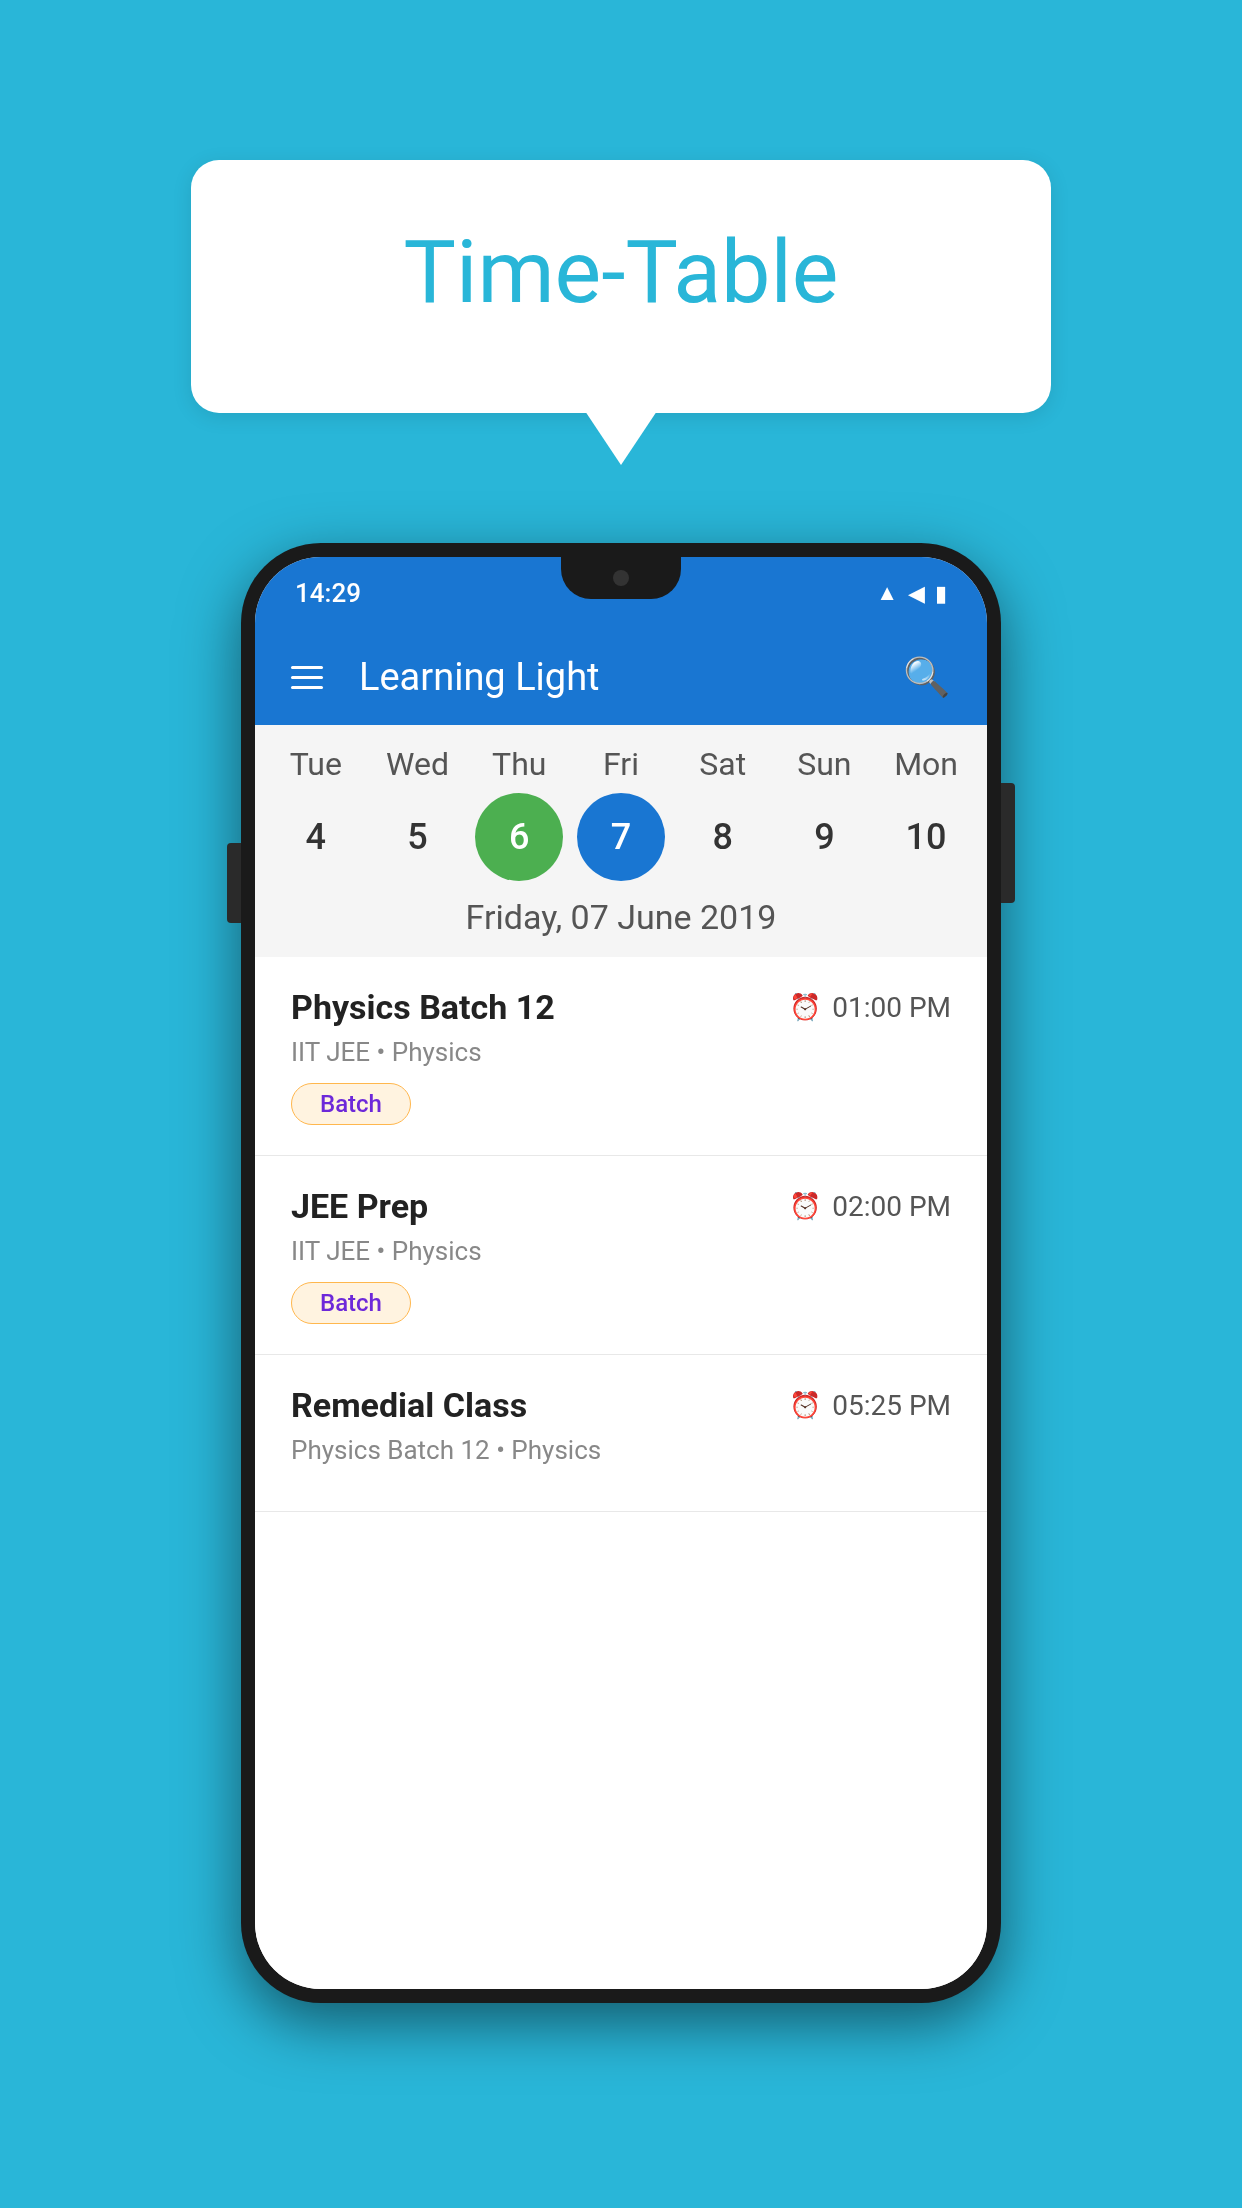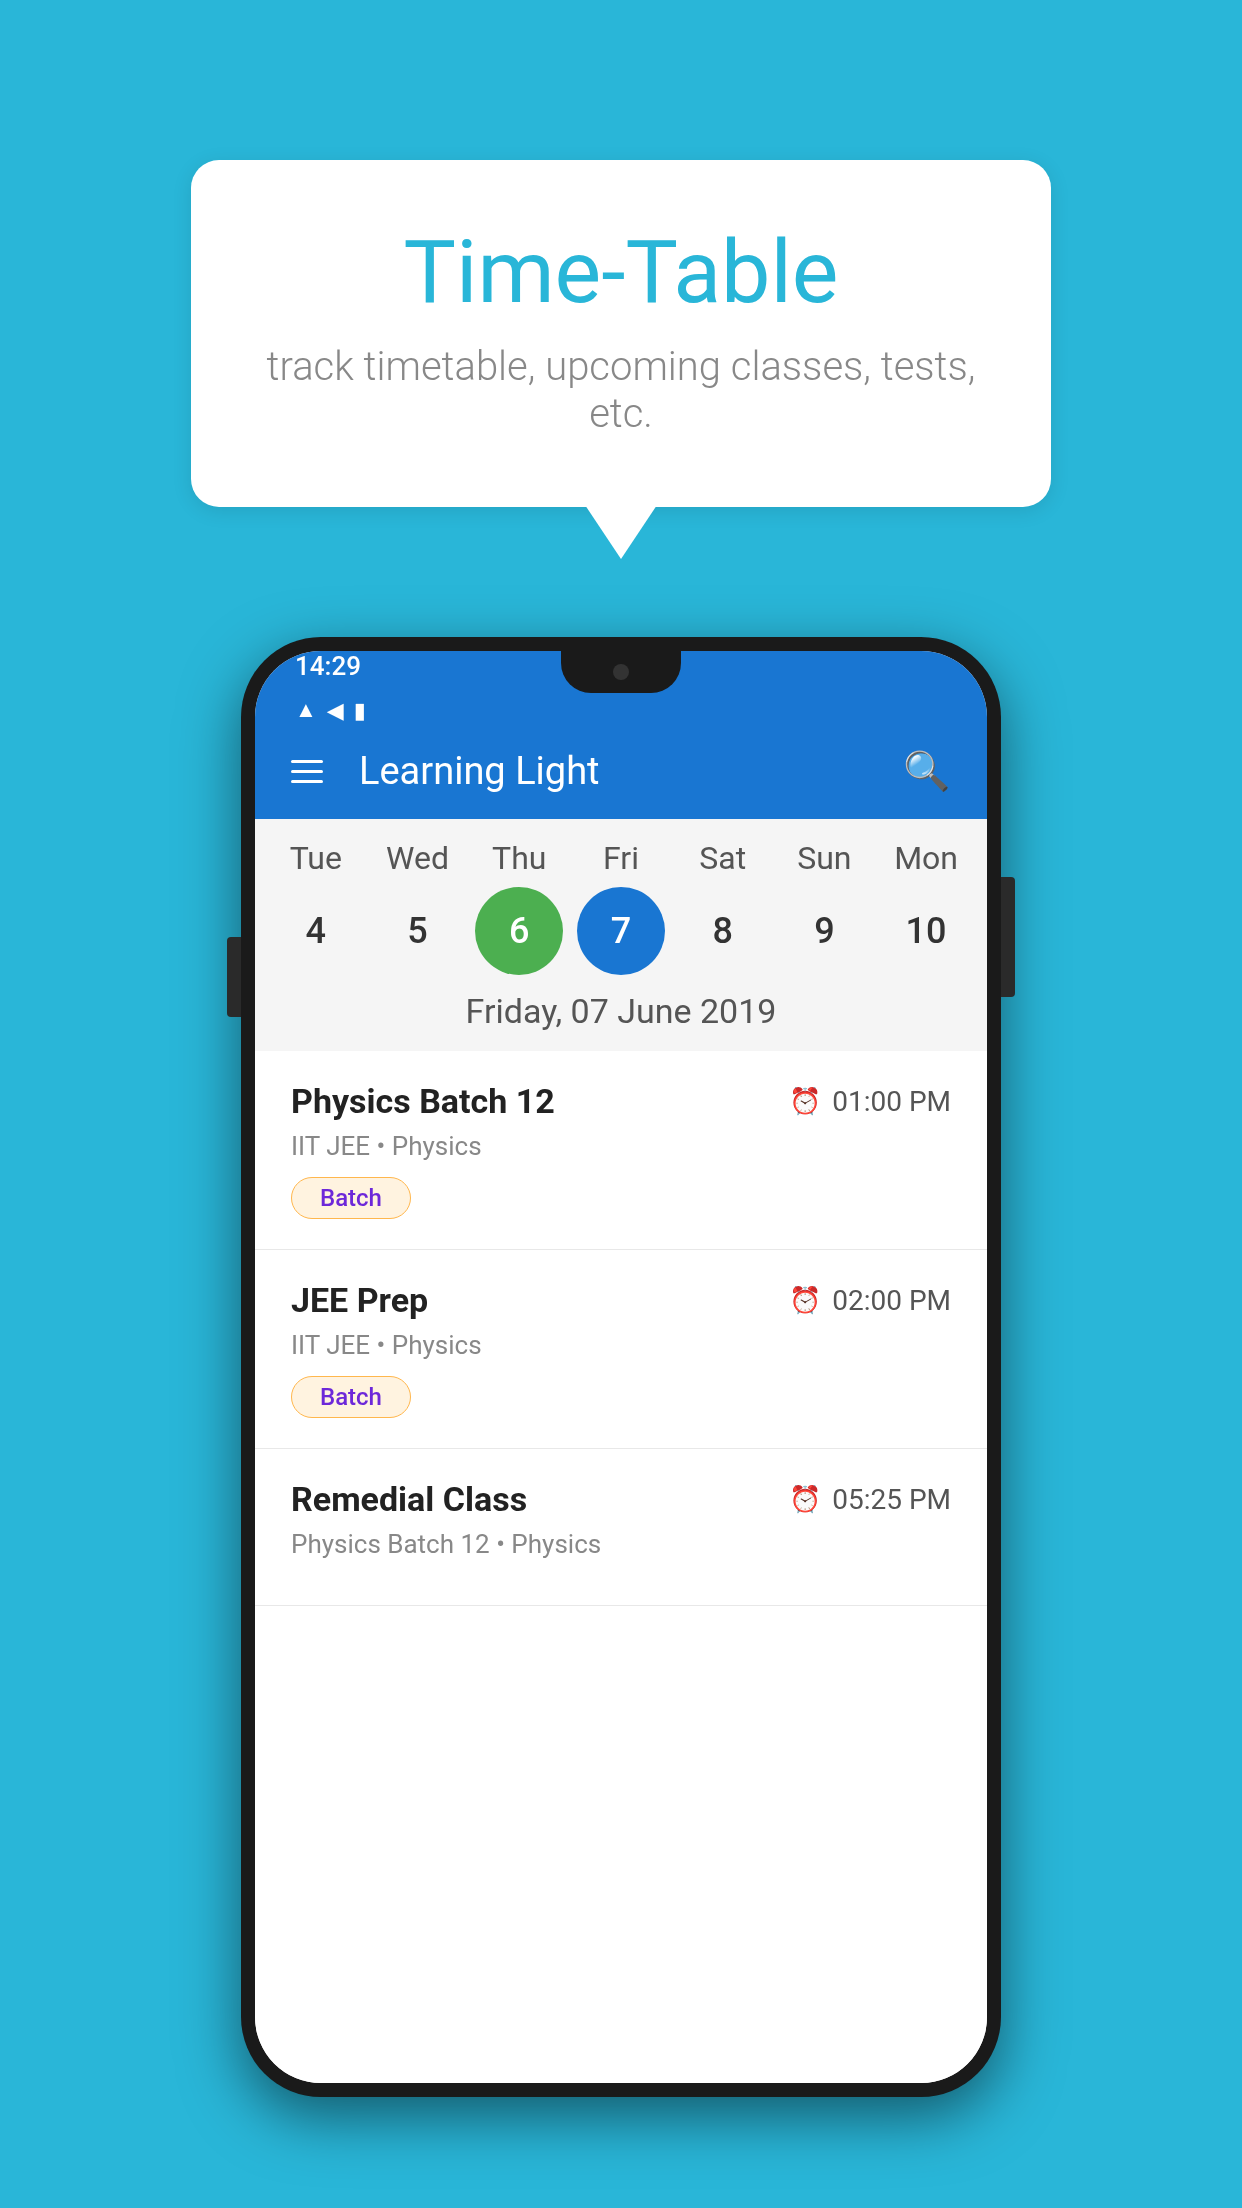--- a/index.html
+++ b/index.html
@@ -109,26 +109,25 @@
       overflow: hidden;
       display: flex;
       flex-direction: column;
     }
 
     
     .status-bar {
       background: #1976D2;
       height: 72px;
       display: flex;
-      align-items: flex-start;
+      align-items: center;
       justify-content: space-between;
       padding: 0 40px;
       position: relative;
       flex-shrink: 0;
-      flex-direction: column;
     }
 
     .notch {
       position: absolute;
       top: 0;
       left: 50%;
       transform: translateX(-50%);
       width: 120px;
       height: 42px;
       background: #1a1a1a;
@@ -311,21 +310,20 @@
       font-size: 24px;
       font-weight: 500;
     }
   </style>
 </head>
 <body>
 
 <div class="speech-bubble-container">
   <div class="speech-bubble">
     <div class="bubble-title">Time-Table</div>
-    <div class="bubble-subtitle">track timetable, upcoming classes, tests, etc.</div>
   </div>
 </div>
 
 <div class="phone-container">
   <div class="phone-frame">
     <div class="phone-screen">
 
       <div class="status-bar">
         <span class="status-time">14:29</span>
         <div class="notch">

